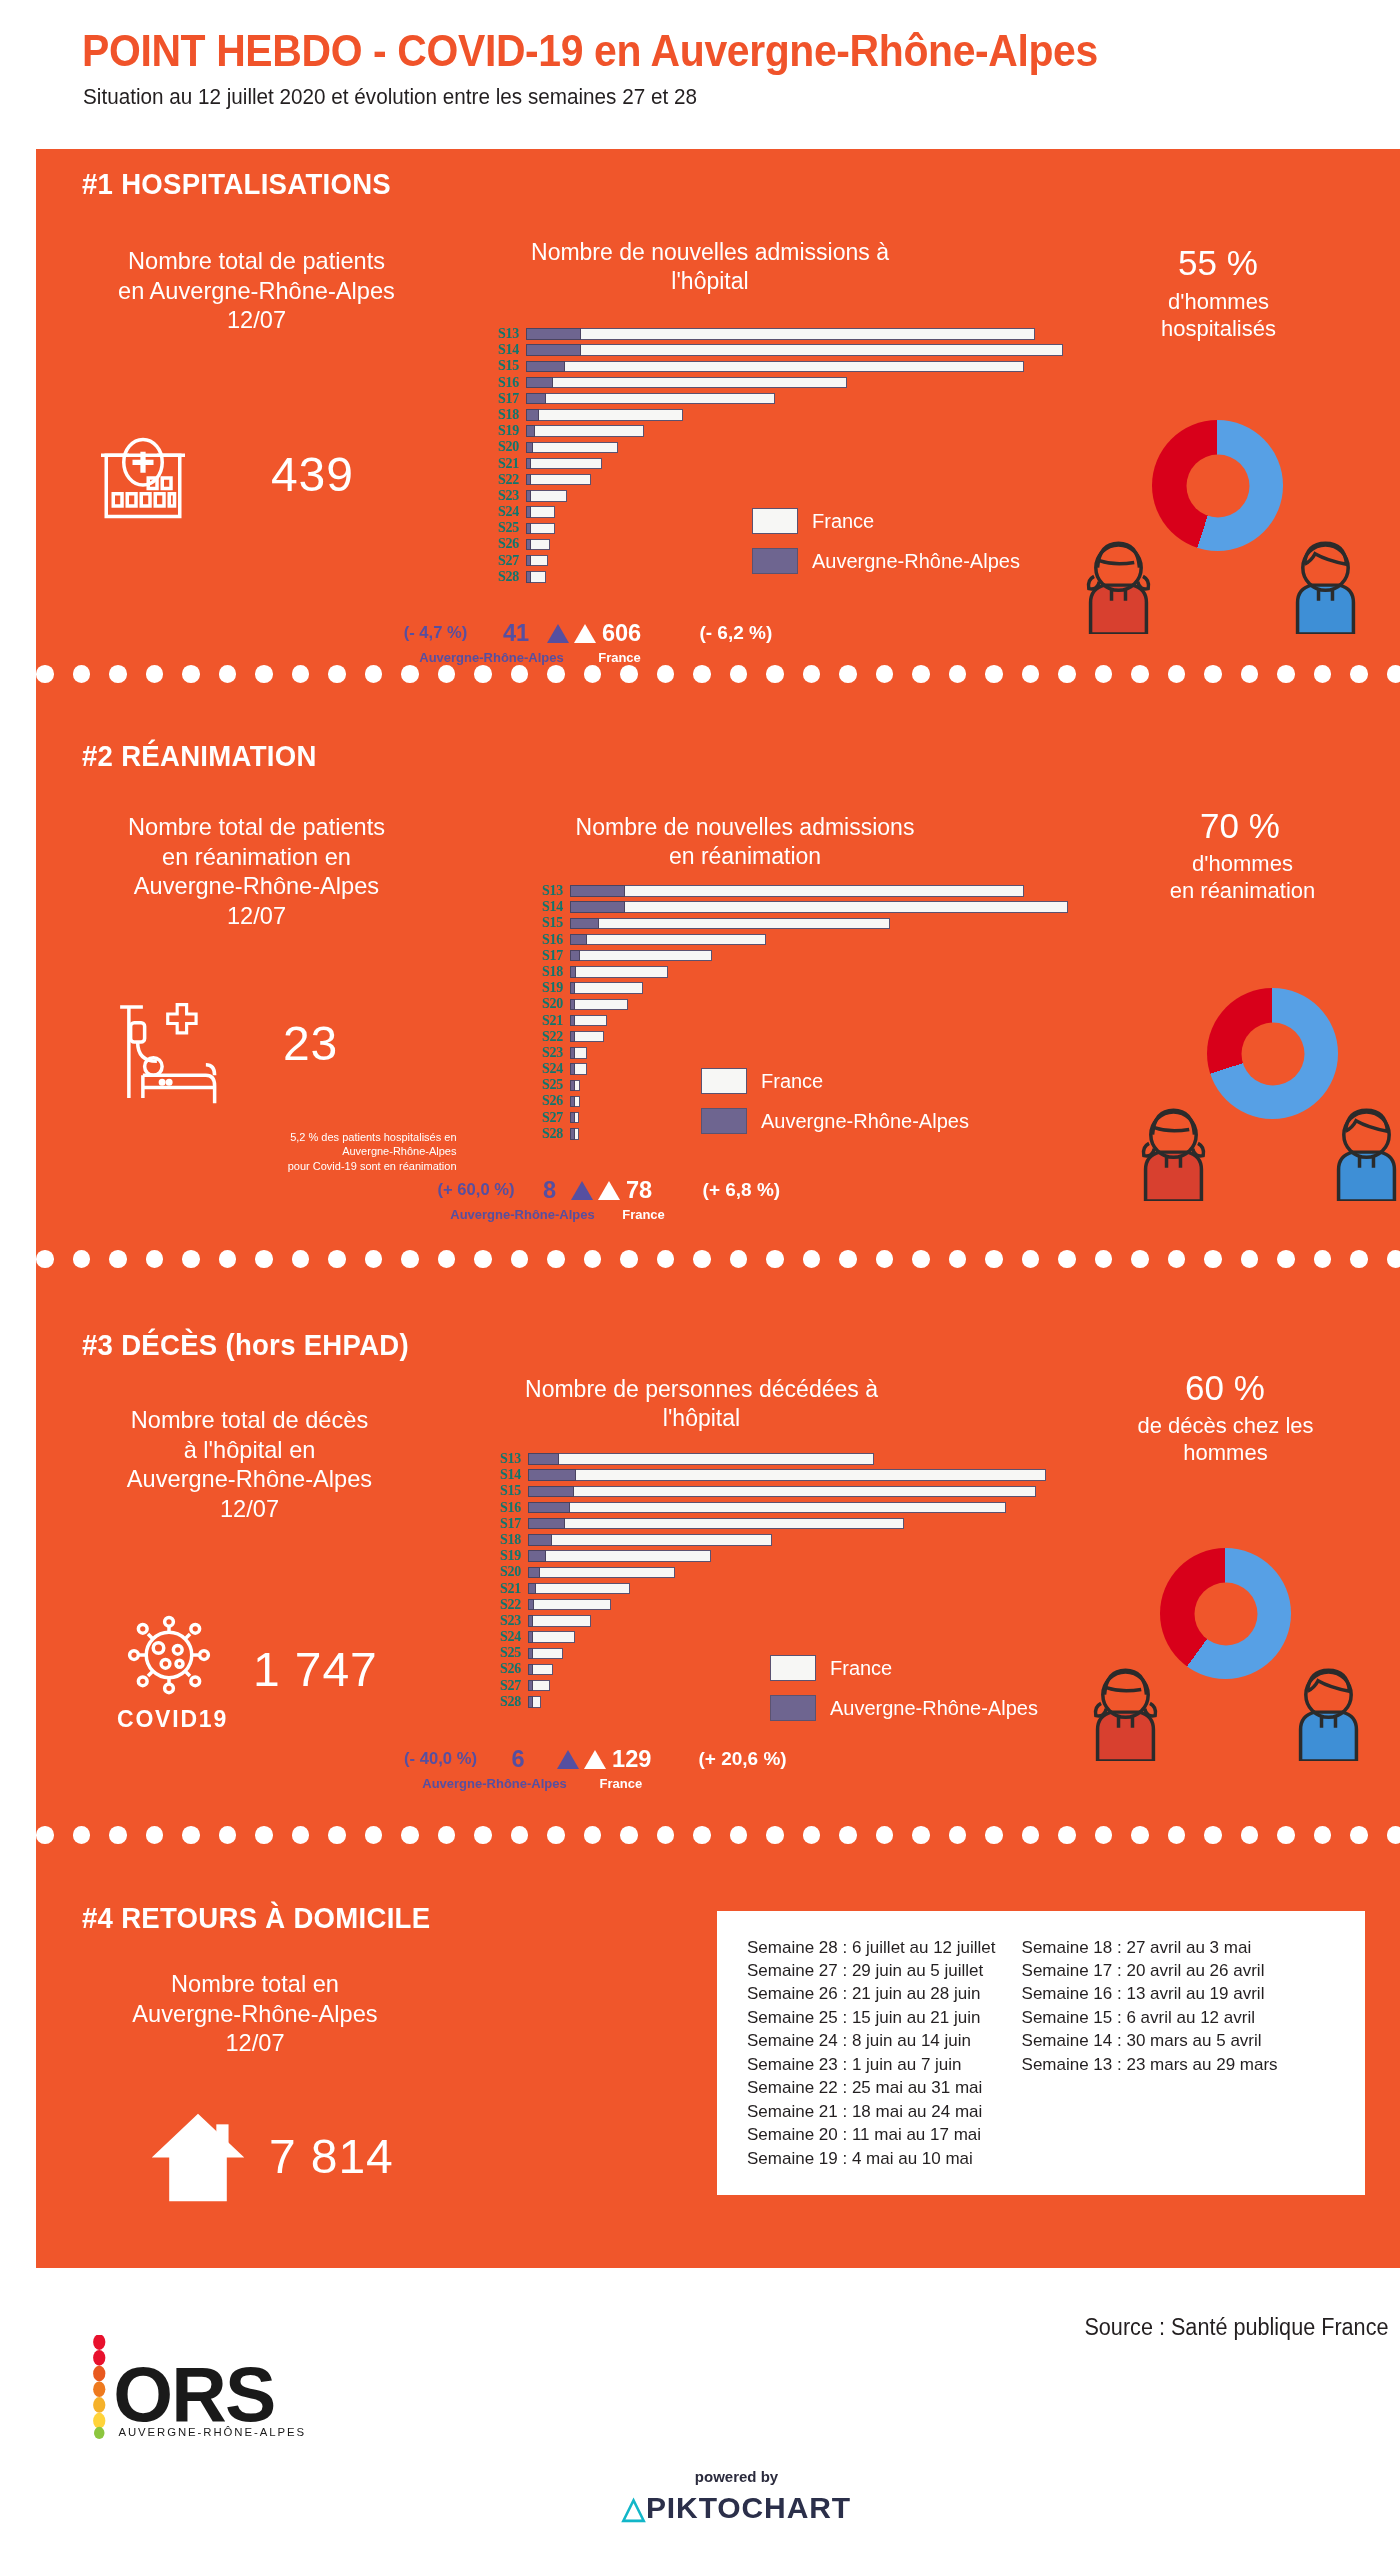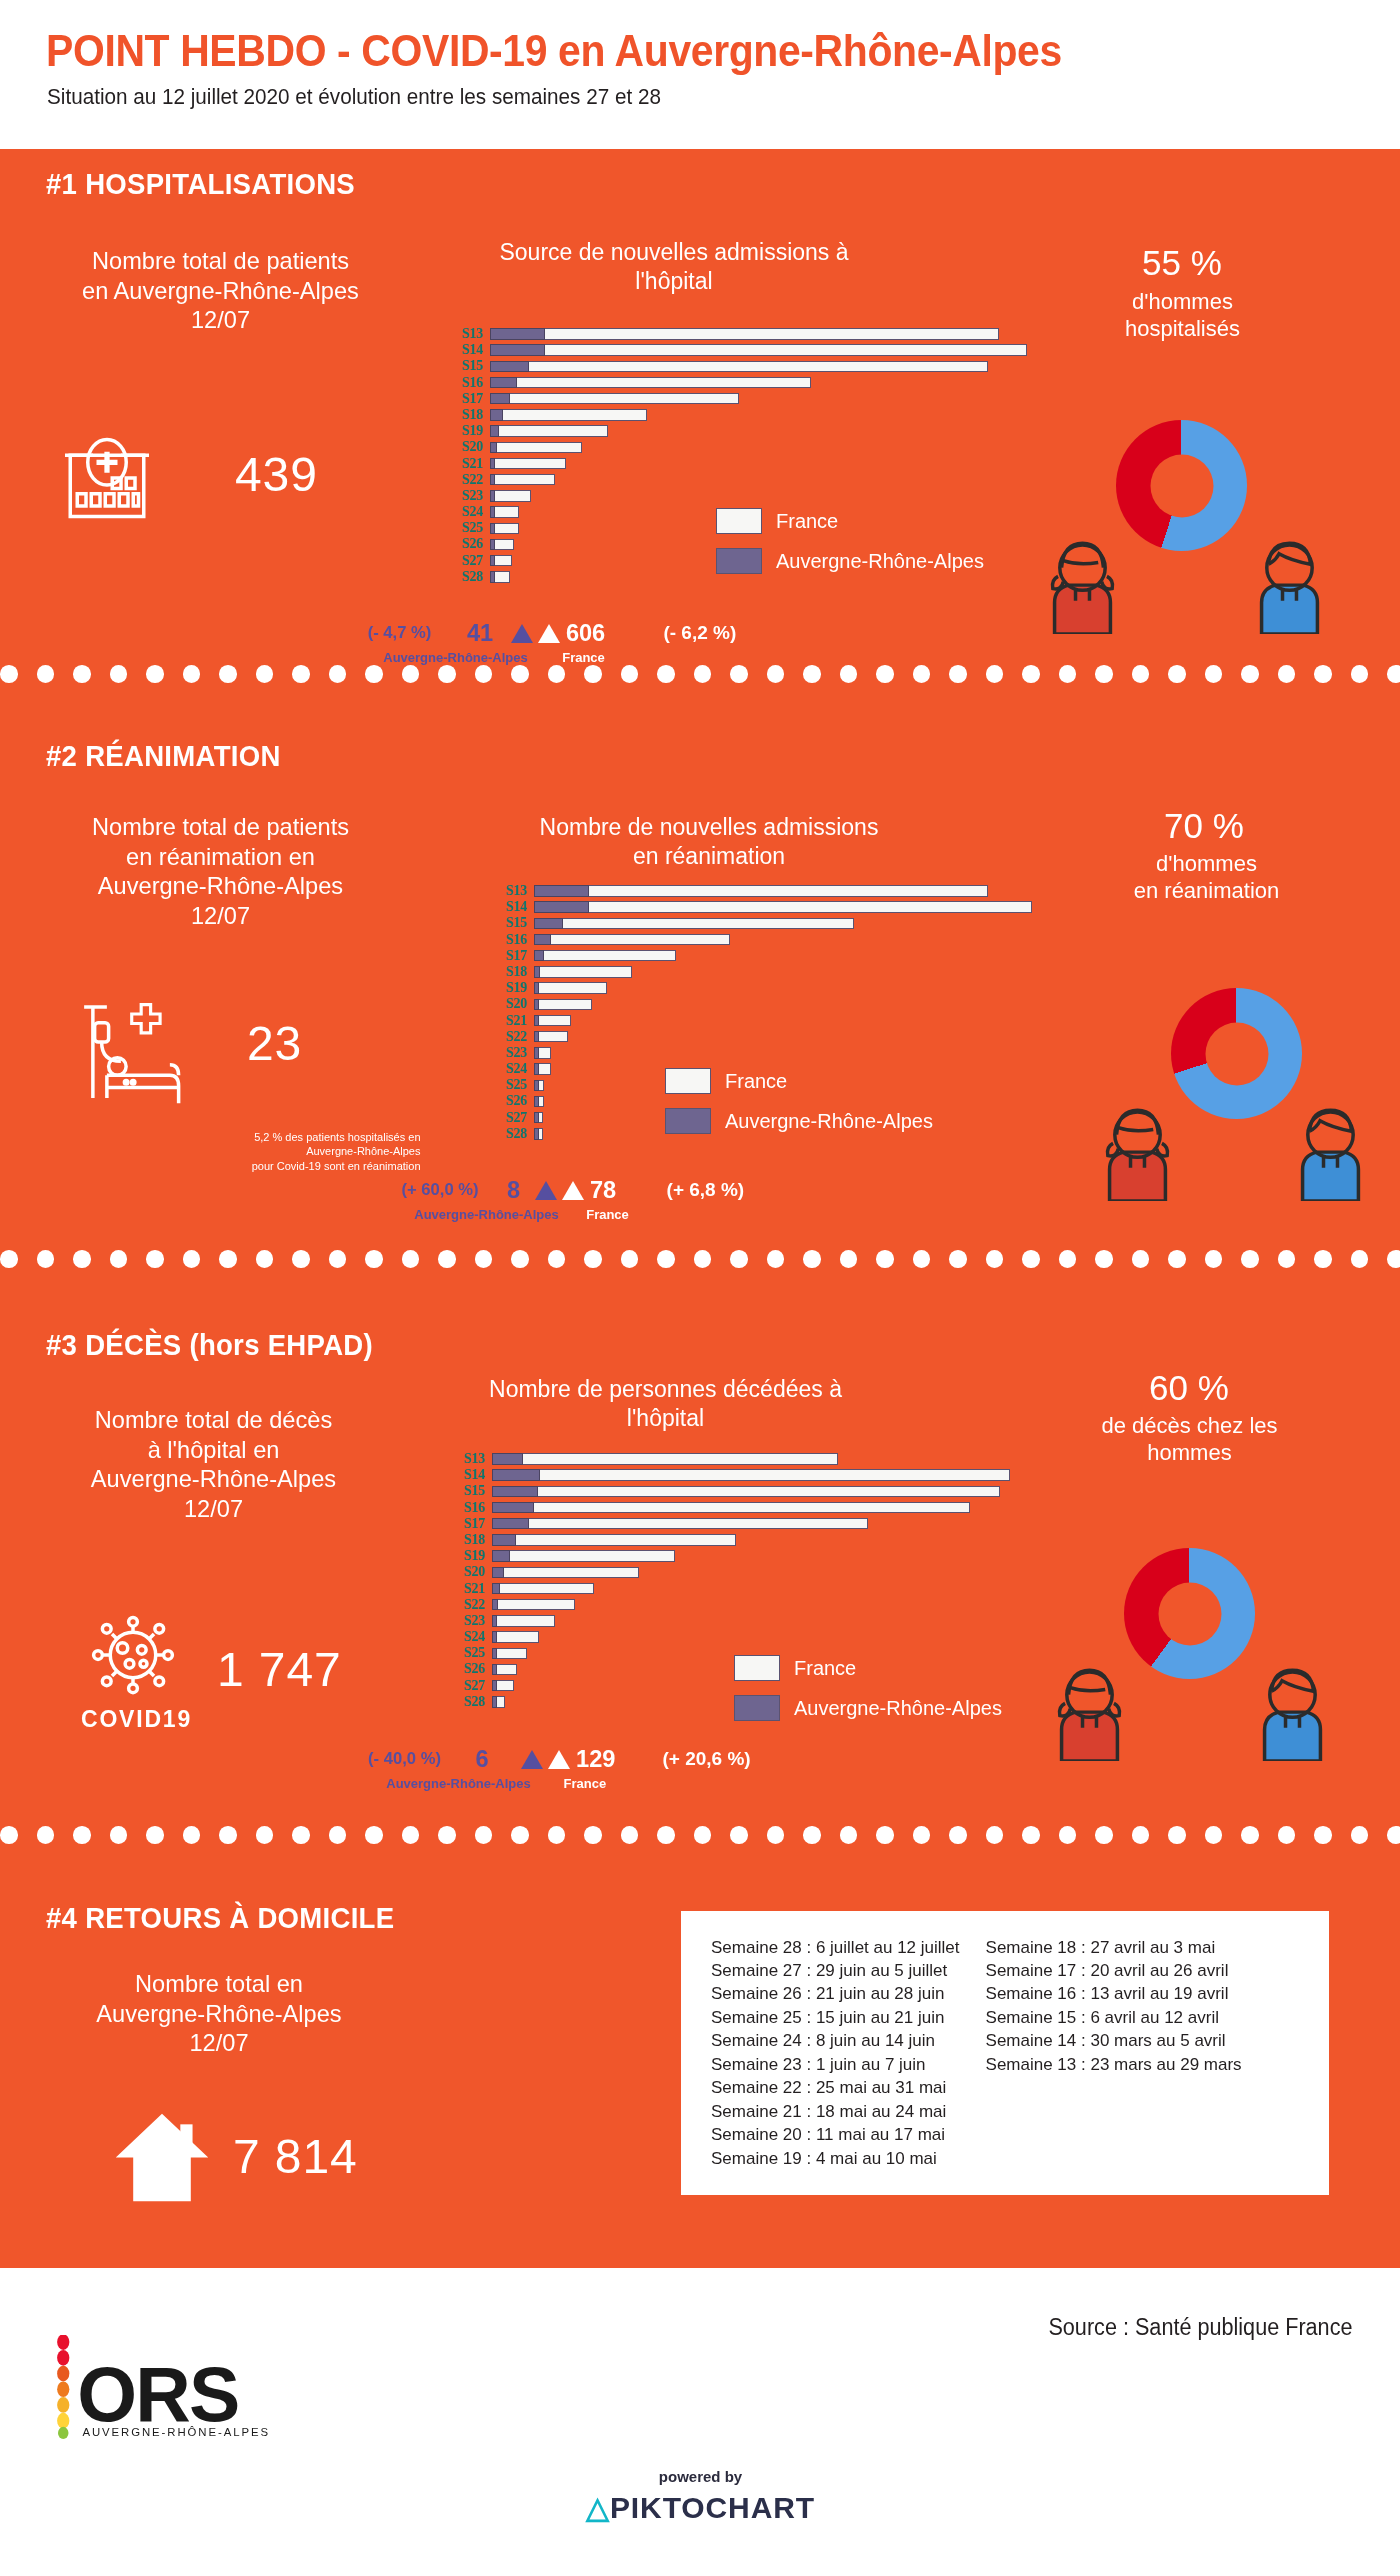--- a/index.html
+++ b/index.html
@@ -2,21 +2,21 @@
 <html lang="fr" style="font-size:14px"><head>
 <meta charset="utf-8">
 <style>
   * { box-sizing: border-box; margin:0; padding:0; }
   html,body{ background:#ffffff; }
   body{
     width:1401px; height:2576px; position:relative;
     font-family:"Liberation Sans", sans-serif;
     color:#ffffff; overflow:hidden;
   }
-  .page{ position:absolute; inset:0; background:#ffffff; }
+  .page{ position:absolute; inset:0; background:#ffffff;margin-left:36px; }
 
   
   .header{ position:absolute; left:0; top:0; width:1401px; height:149px; background:#ffffff; }
   .h-title{
     position:absolute; left:46px; top:26px;
     font-size:44px; font-weight:bold; letter-spacing:-0.4px;
     color:#F0532A; font-family:"Liberation Sans", sans-serif;
     transform:scaleX(0.93); transform-origin:left center; white-space:nowrap;
   }
   .h-sub{
@@ -165,21 +165,21 @@
       <rect x="22" y="74" width="10" height="14"></rect>
         <rect x="38" y="74" width="10" height="14"></rect>
       <rect x="54" y="74" width="10" height="14"></rect>
         <rect x="70" y="74" width="10" height="14"></rect>
       <rect x="86" y="74" width="6" height="14"></rect>
     </svg>
   </div>
   <div class="bignum" style="left:235px; top:447px;">439</div>
 
   <div class="chart-title" style="left:490px; top:238px; width:368px;">
-    <div>Source de nouvelles admissions à</div>
+    <div>Nombre de nouvelles admissions à</div>
     <div>l'hôpital</div>
   </div>
 
   <div class="chart" id="chart-0" style="left:455px; top:327px;">
       <div class="row">
         <div class="wk">S13</div>
         <div class="bars" style="width:509px">
           <div class="b-fr" style="width:509px"></div>
           <div class="b-ara" style="width:55px"></div>
         </div>

